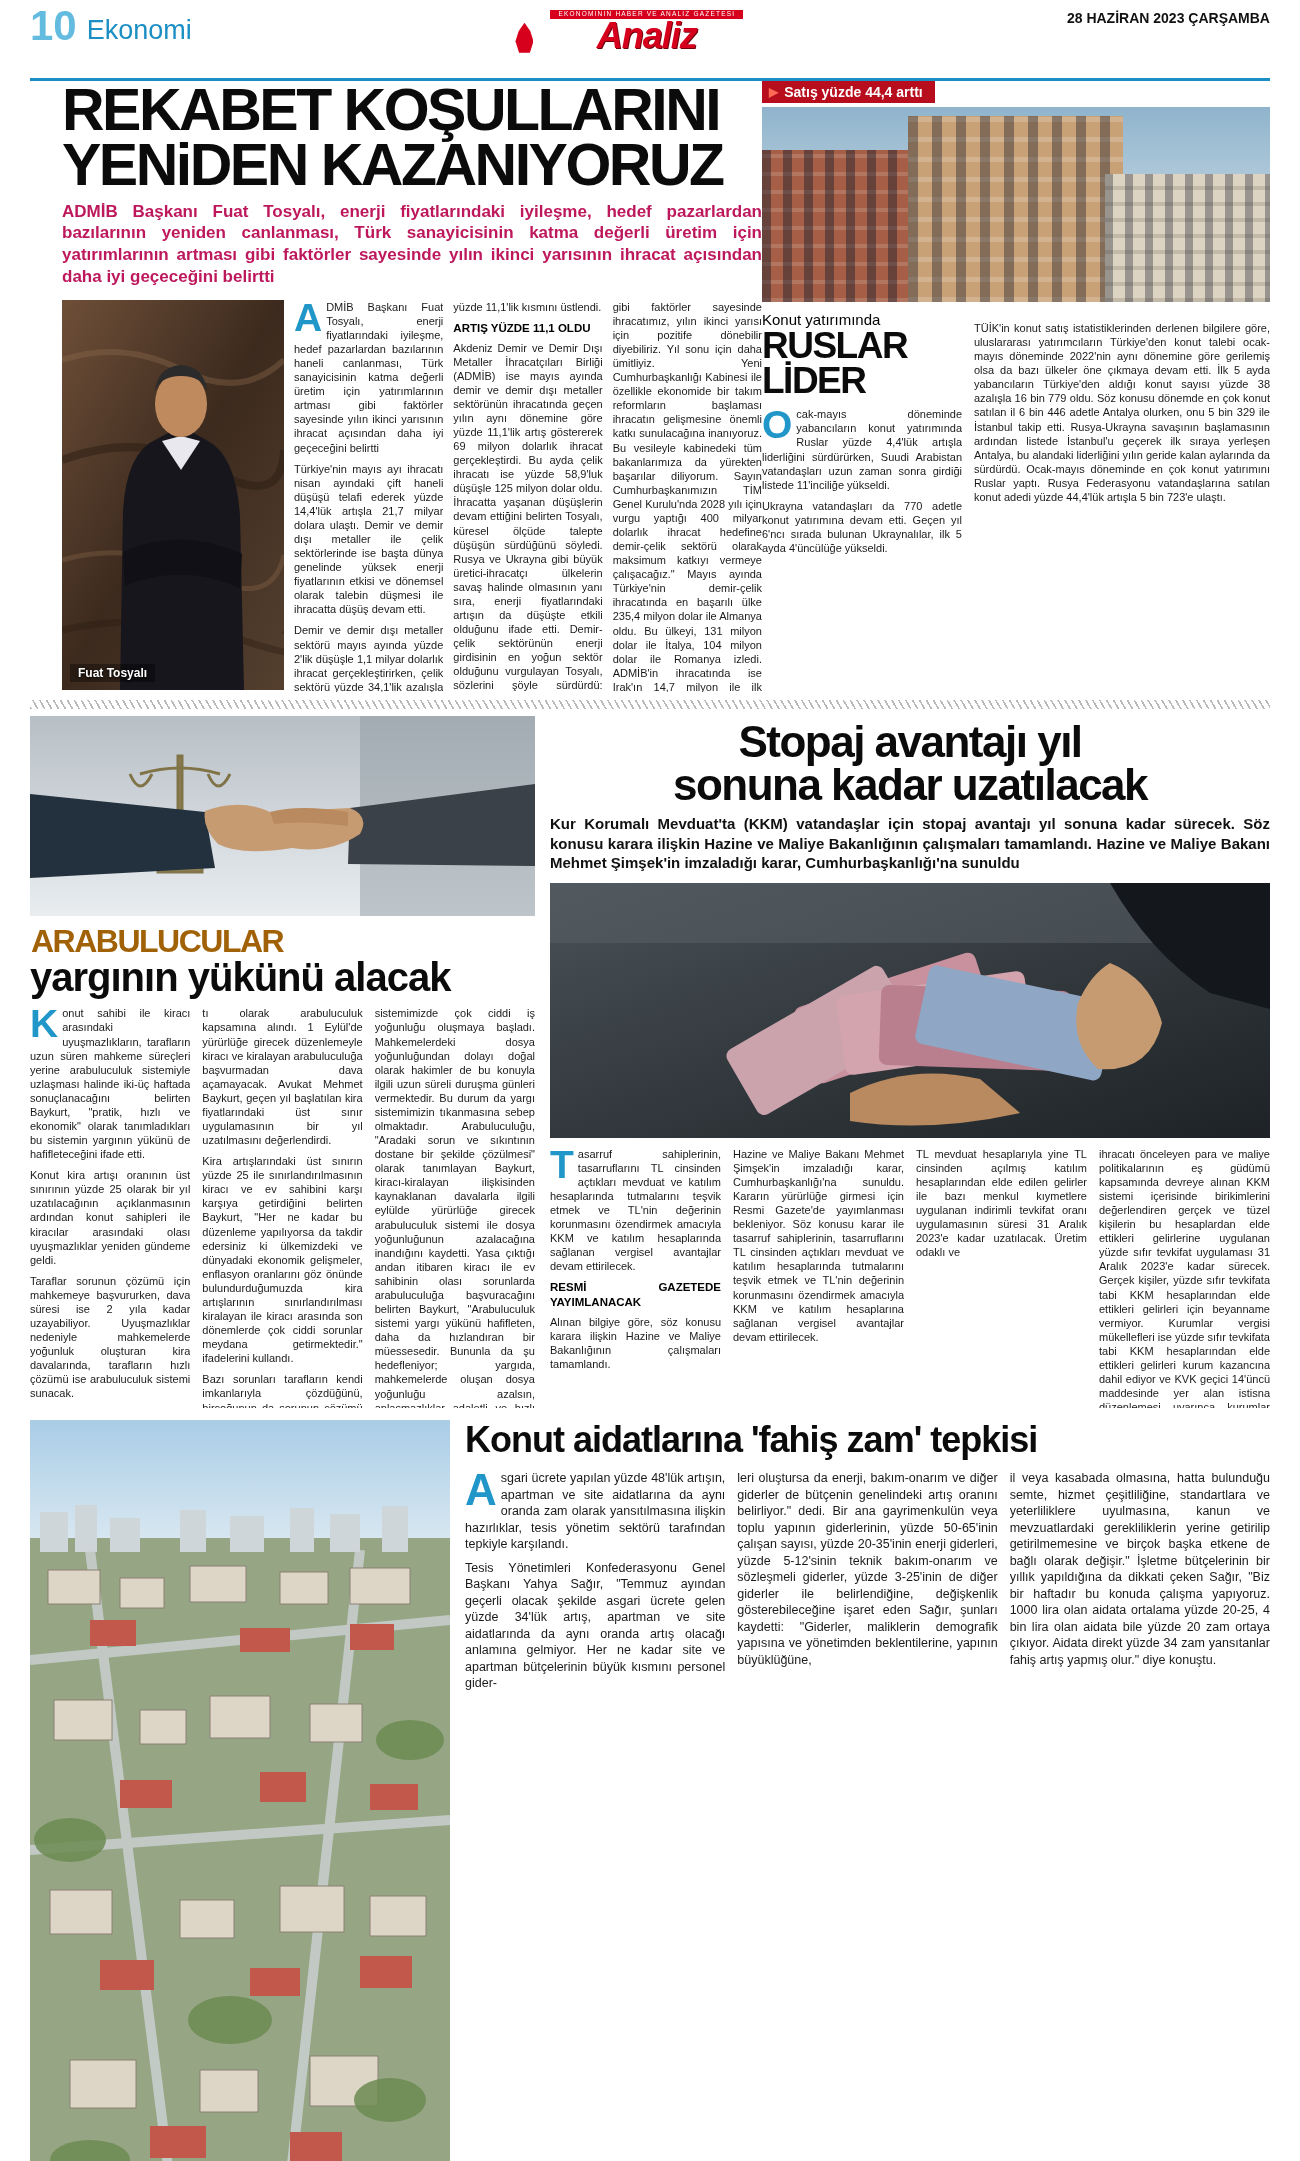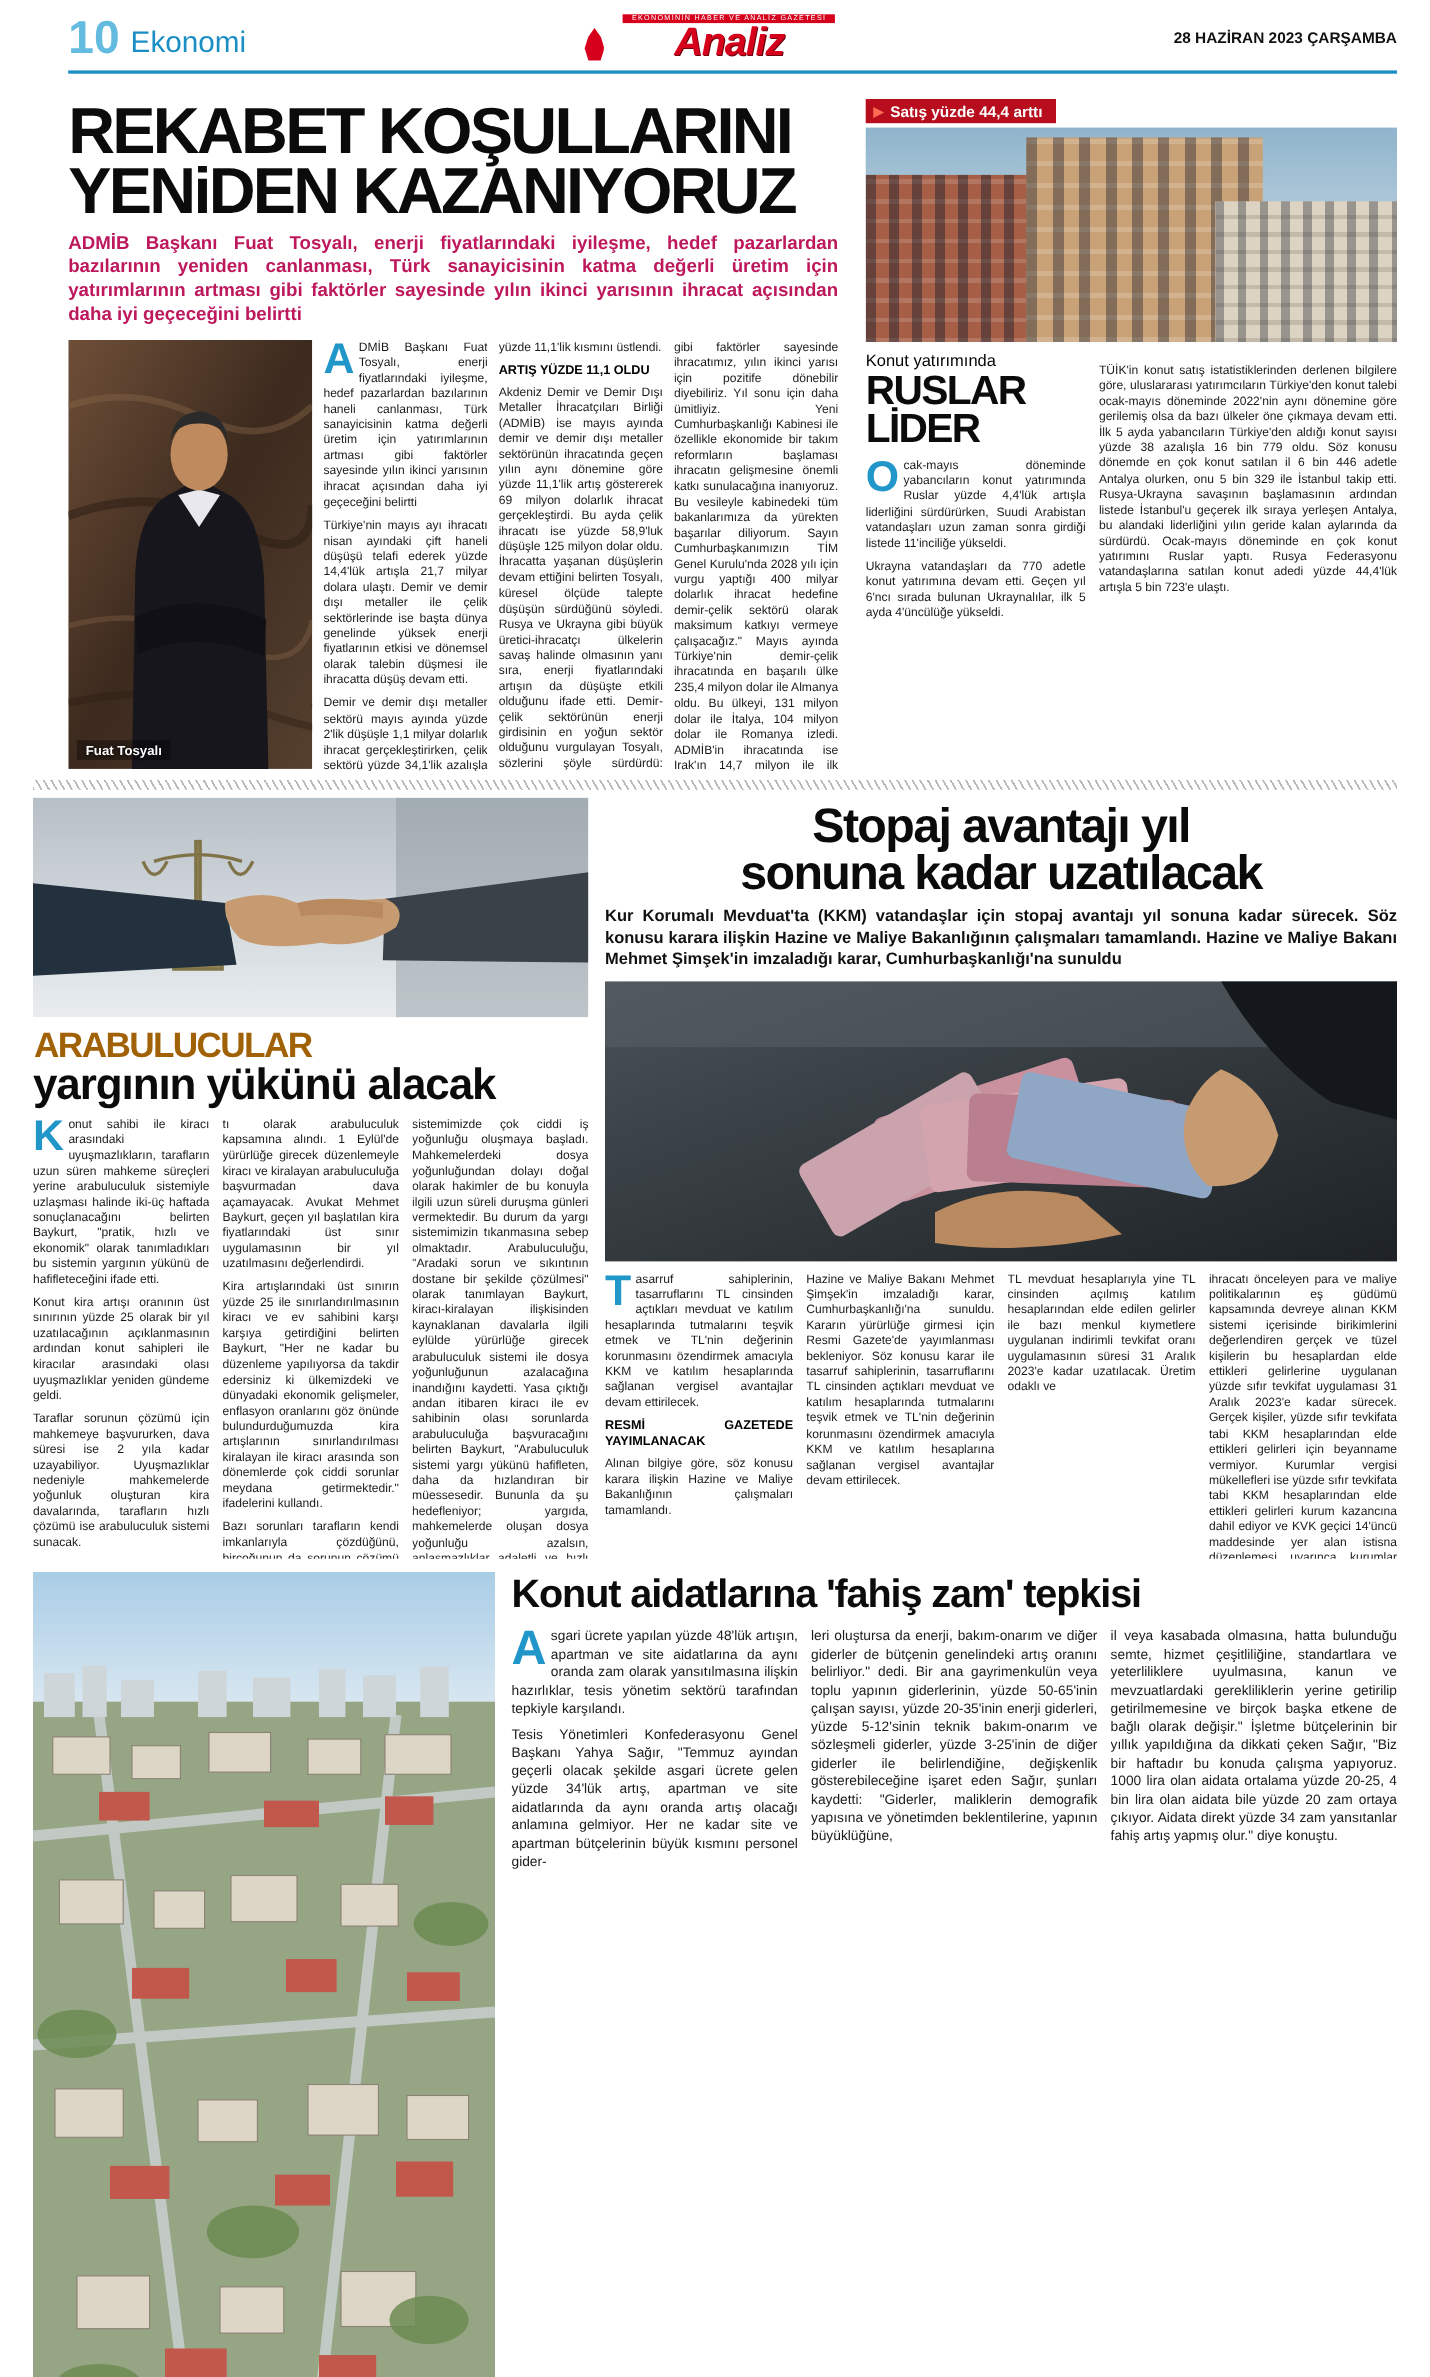--- a/index.html
+++ b/index.html
@@ -1,21 +1,21 @@
 <!DOCTYPE html>
 <html lang="tr"><head>
 <meta charset="utf-8">
 <style>
   html,body{margin:0;padding:0;background:#e8e8e8;}
   .page{position:relative;width:1300px;height:2161px;margin:0 auto;background:#fff;
         box-sizing:border-box;padding:10px 30px 16px;overflow:hidden;
         font-family:"Liberation Sans",sans-serif;color:#1a1a1a;}
   
-  .masthead{display:flex;align-items:center;justify-content:space-between;
-            border-bottom:3px solid #1b8fc4;padding-bottom:6px;height:48px;margin-left:32px;}
+  .masthead{display:flex;align-items:flex-start;justify-content:space-between;
+            border-bottom:3px solid #1b8fc4;padding-bottom:20px;height:48px;}
   .m-left{display:flex;align-items:flex-end;gap:10px;}
   .m-num{font-size:42px;font-weight:bold;color:#63bbdf;line-height:.78;}
   .m-sec{font-size:27px;color:#1b8fc4;line-height:.9;}
   .m-logo{display:flex;align-items:flex-end;gap:17px;}
   .logo-flame{width:18px;height:30px;background:#d6001c;
               clip-path:polygon(50% 0,82% 28%,100% 62%,80% 100%,20% 100%,0 62%,18% 28%);}
   .logo-stack{display:flex;flex-direction:column;align-items:center;line-height:1;}
   .logo-tag{background:#d6001c;color:#fff;font-size:6.5px;letter-spacing:1.2px;
             padding:1px 8px;white-space:nowrap;}
   .logo-text{color:#d6001c;font-size:36px;font-weight:800;font-style:italic;
@@ -23,21 +23,21 @@
   .m-date{font-size:14px;font-weight:bold;color:#111;}
   
   .cols{display:flex;gap:12px;}
   .col{flex:1;font-size:11px;line-height:1.28;text-align:justify;overflow:hidden;hyphens:auto;}
   .col p{margin:0 0 7px;}
   .dropcap{float:left;font-size:39px;font-weight:bold;color:#2196c9;line-height:.78;
            padding:3px 4px 0 0;}
   .subhead{font-size:11.5px;font-weight:bold;margin:4px 0 5px;color:#000;}
   figure{margin:0;}
   
-  .top{display:flex;gap:25px;height:612px;overflow:hidden;margin-top:23px;padding-left:32px;}
+  .top{display:flex;gap:0;height:612px;overflow:hidden;margin-top:0;padding-left:32px;}
   .top-main{width:700px;flex:none;}
   .hl{margin:2px 0 8px;line-height:.93;}
   .hl-line{display:block;font-size:59px;font-weight:800;letter-spacing:-2.5px;color:#0b0b0b;}
   .lead{font-size:17px;font-weight:bold;line-height:1.28;margin:8px 0 12px;text-align:justify;color:#be185d;}
   .top-body{display:flex;gap:10px;height:392px;}
   .ph-tosyali{position:relative;width:222px;height:390px;flex:none;overflow:hidden;}
   .ph-tosyali figcaption{position:absolute;left:8px;bottom:8px;color:#fff;font-size:12px;
             font-weight:bold;text-shadow:0 1px 3px #000;background:rgba(0,0,0,.35);padding:2px 8px;}
   
   .sidebar{flex:1;min-width:0;}

